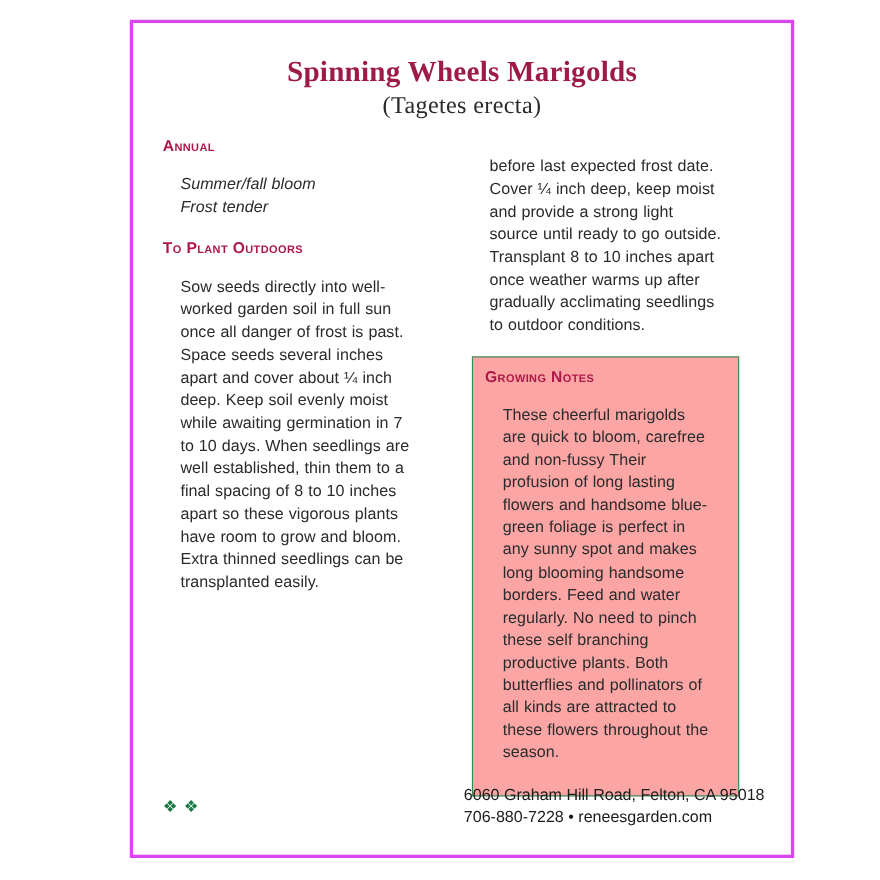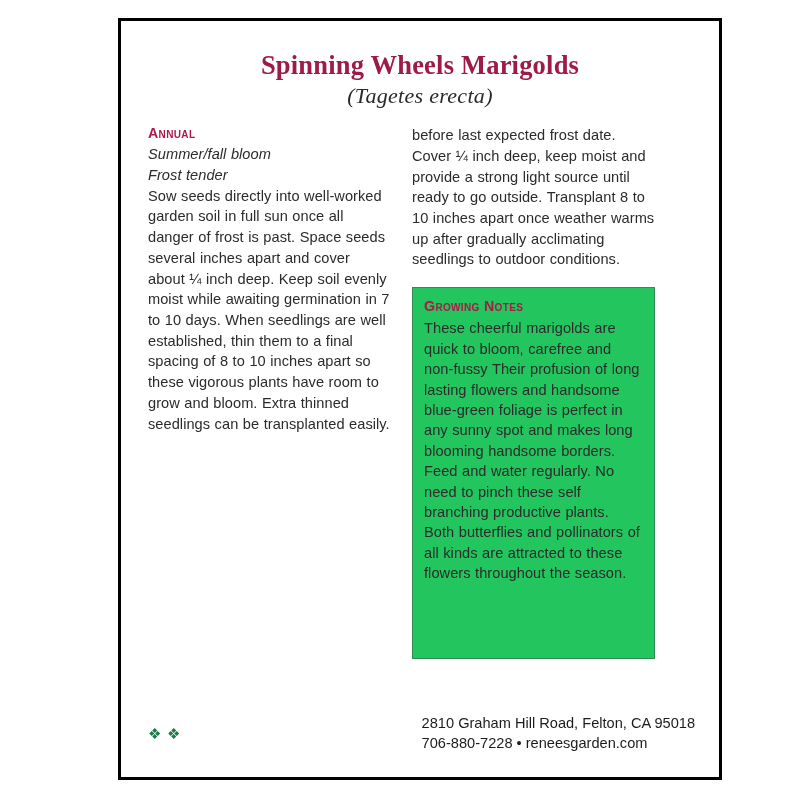--- a/index.html
+++ b/index.html
@@ -13,21 +13,21 @@
     font-family: "Liberation Sans", sans-serif;
     -webkit-font-smoothing: antialiased;
   }
 
   #packet {
     position: absolute;
     left: 118px;
     top: 18px;
     width: 604px;
     height: 762px;
-    border: 3px solid #000000;
+    border: 3px solid #d946ef;
     background: #ffffff;
     box-sizing: border-box;
   }
 
   .inner {
     position: relative;
     width: 100%;
     height: 100%;
     box-sizing: border-box;
     padding: 30px 27px 12px 27px;
@@ -41,32 +41,31 @@
   .title {
     font-family: "Liberation Serif", "DejaVu Serif", serif;
     font-weight: bold;
     font-size: 26.5px;
     color: #9d1b45;
     letter-spacing: 0.2px;
     line-height: 1.12;
   }
   .subtitle {
     font-family: "Liberation Serif", "DejaVu Serif", serif;
-    font-style: italic;
     font-size: 22px;
     color: #2a2a2a;
     line-height: 1.25;
     margin-top: 1px;
     letter-spacing: 0.3px;
   }
 
   
   .columns {
     display: flex;
-    gap: 21px;
+    gap: 38px;
     align-items: flex-start;
   }
   .col {
     width: 243px;
     flex: 0 0 243px;
   }
 
   .heading {
     color: #ae1848;
     font-family: "Liberation Sans", sans-serif;
@@ -77,30 +76,30 @@
     letter-spacing: 0.35px;
     line-height: 1.2;
     margin: 0 0 2px 0;
   }
   .heading.spaced-top { margin-top: 18px; }
 
   .body-text {
     color: #2b2b2b;
     font-size: 14.6px;
     line-height: 1.42;
-    margin: 0;
+    margin: 16px;
     letter-spacing: 0.05px;
     word-spacing: 0.4px;
   }
 
   
   .notes-box {
     margin-top: 17px;
     border: 1.6px solid #2f8c55;
-    background: #22c55e;
+    background: #fca5a5;
     padding: 10px 11px 12px 11px;
     box-sizing: border-box;
     min-height: 372px;
   }
   .notes-box .heading { margin-bottom: 3px; }
   .notes-box .body-text { line-height: 1.40; }
 
   
   .footer {
     position: absolute;
@@ -147,20 +146,21 @@
       <div class="subtitle">(Tagetes erecta)</div>
     </div>
 
     <div class="columns">
 
       <div class="col">
         <div class="heading">Annual</div>
         <p class="body-text" style="white-space:pre-line;font-style:italic;">Summer/fall bloom
 Frost tender</p>
 
+        <div class="heading spaced-top">To Plant Outdoors</div>
         <p class="body-text">Sow seeds directly into well-worked garden soil in full sun once all danger of frost is past. Space seeds several inches apart and cover about ¼ inch deep. Keep soil evenly moist while awaiting germination in 7 to 10 days. When seedlings are well established, thin them to a final spacing of 8 to 10 inches apart so these vigorous plants have room to grow and bloom. Extra thinned seedlings can be transplanted easily.</p>
 
       </div>
 
       <div class="col">
         <p class="body-text">before last expected frost date. Cover ¼ inch deep, keep moist and provide a strong light source until ready to go outside. Transplant 8 to 10 inches apart once weather warms up after gradually acclimating seedlings to outdoor conditions.</p>
 
         <div class="notes-box">
           <div class="heading">Growing Notes</div>
           <p class="body-text">These cheerful marigolds are quick to bloom, carefree and non-fussy Their profusion of long lasting flowers and handsome blue-green foliage is perfect in any sunny spot and makes long blooming handsome borders. Feed and water regularly. No need to pinch these self branching productive plants. Both butterflies and pollinators of all kinds are attracted to these flowers throughout the season.</p>
@@ -168,19 +168,19 @@
       </div>
 
     </div>
 
     <div class="footer">
       <div class="logo">
         <span class="orn">❖</span>
         <span class="orn">❖</span>
       </div>
       <div class="contact">
-        <div>2810 Graham Hill Road, Felton, CA 95018</div>
+        <div>6060 Graham Hill Road, Felton, CA 95018</div>
         <div>706-880-7228 • reneesgarden.com</div>
       </div>
     </div>
 
   </div>
 </div>
 
 </body></html>

